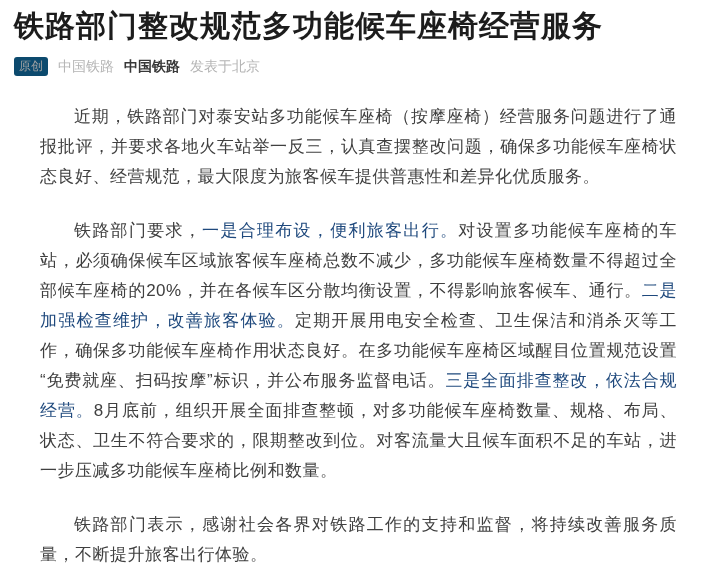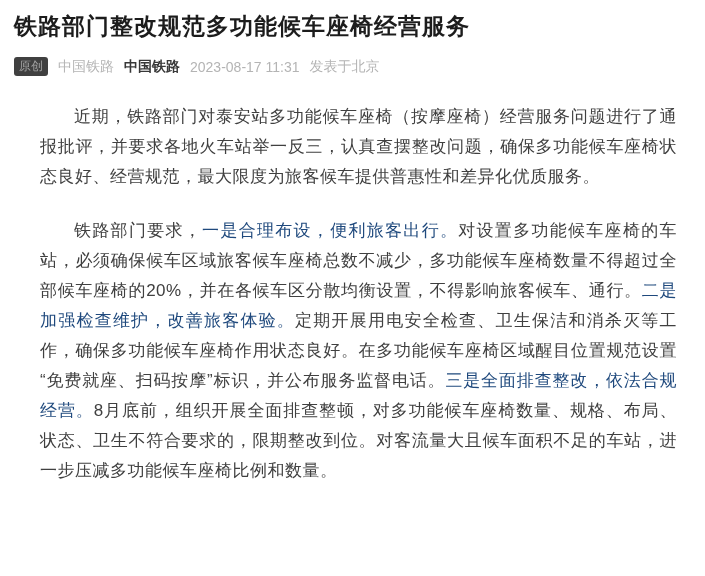--- a/index.html
+++ b/index.html
@@ -15,38 +15,38 @@
     width: 705px;
     height: 576px;
     background: #ffffff;
     overflow: hidden;
   }
   .header {
     padding: 0 14px;
   }
   .article-title {
     margin: 10px 0 0 0;
-    font-size: 23px;
+    font-size: 30px;
     line-height: 32px;
     font-weight: 700;
     color: #1c1c1c;
     letter-spacing: 1px;
   }
   .byline {
     margin-top: 15px;
     display: flex;
     align-items: center;
     gap: 10px;
     font-size: 14px;
     color: #b4b4b4;
     white-space: nowrap;
   }
   .original-badge {
     display: inline-block;
-    background: #404040;
+    background: #0c4a6e;
     color: #a3a3a3;
     font-size: 12px;
     line-height: 17px;
     padding: 1px 5px;
     border-radius: 3px;
   }
   .account-name {
     color: #383838;
     font-weight: 600;
     text-decoration: none;
@@ -76,31 +76,33 @@
 
 <div class="page">
 
   <div class="header">
     <h1 class="article-title">铁路部门整改规范多功能候车座椅经营服务</h1>
 
     <div class="byline">
       <span class="original-badge">原创</span>
       <span class="meta-text">中国铁路</span>
       <span class="account-name">中国铁路</span>
-      <span class="meta-text">2023-08-17 11:31</span>
       <span class="meta-text">发表于北京</span>
     </div>
   </div>
 
   <div class="content">
 
     <p>
       <span>近期，铁路部门对泰安站多功能候车座椅（按摩座椅）经营服务问题进行了通报批评，并要求各地火车站举一反三，认真查摆整改问题，确保多功能候车座椅状态良好、经营规范，最大限度为旅客候车提供普惠性和差异化优质服务。</span>
     </p>
 
     <p>
       <span>铁路部门要求，</span><span class="em">一是合理布设，便利旅客出行。</span><span>对设置多功能候车座椅的车站，必须确保候车区域旅客候车座椅总数不减少，多功能候车座椅数量不得超过全部候车座椅的20%，并在各候车区分散均衡设置，不得影响旅客候车、通行。</span><span class="em">二是加强检查维护，改善旅客体验。</span><span>定期开展用电安全检查、卫生保洁和消杀灭等工作，确保多功能候车座椅作用状态良好。在多功能候车座椅区域醒目位置规范设置“免费就座、扫码按摩”标识，并公布服务监督电话。</span><span class="em">三是全面排查整改，依法合规经营。</span><span>8月底前，组织开展全面排查整顿，对多功能候车座椅数量、规格、布局、状态、卫生不符合要求的，限期整改到位。对客流量大且候车面积不足的车站，进一步压减多功能候车座椅比例和数量。</span>
     </p>
 
+    <p>
+      <span>铁路部门表示，感谢社会各界对铁路工作的支持和监督，将持续改善服务质量，不断提升旅客出行体验。</span>
+    </p>
 
   </div>
 
 </div>
 
 </body></html>

